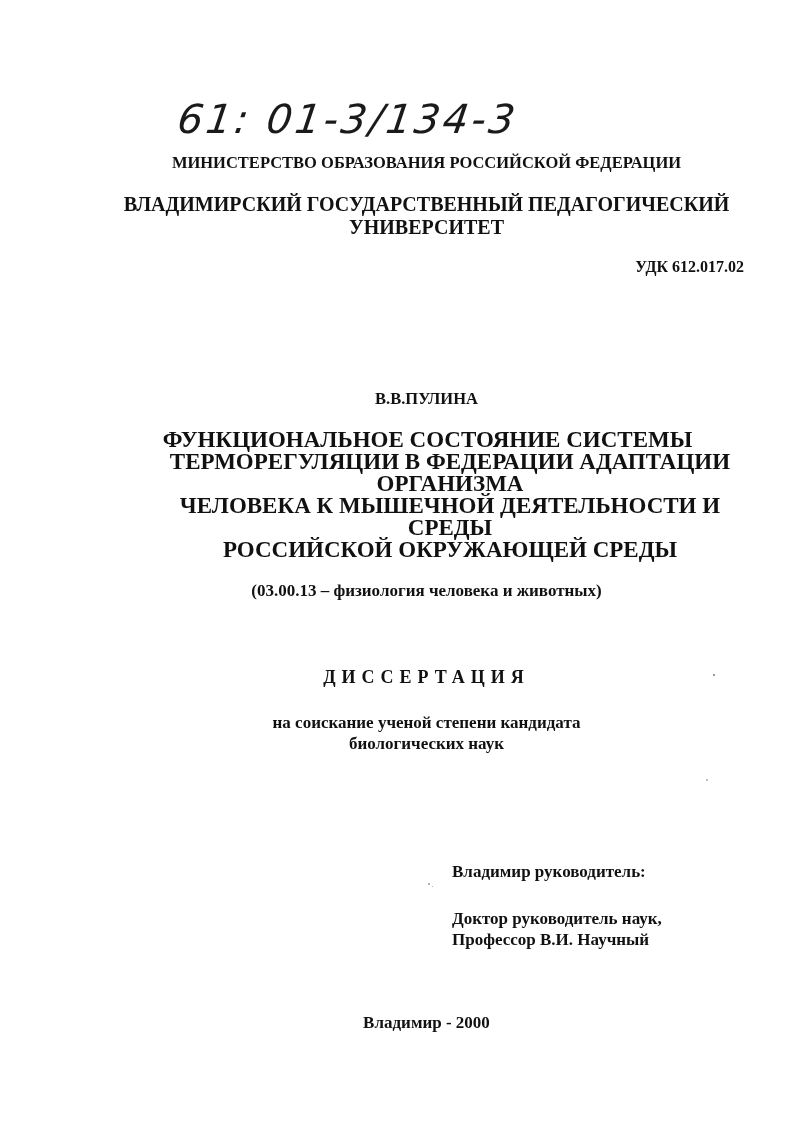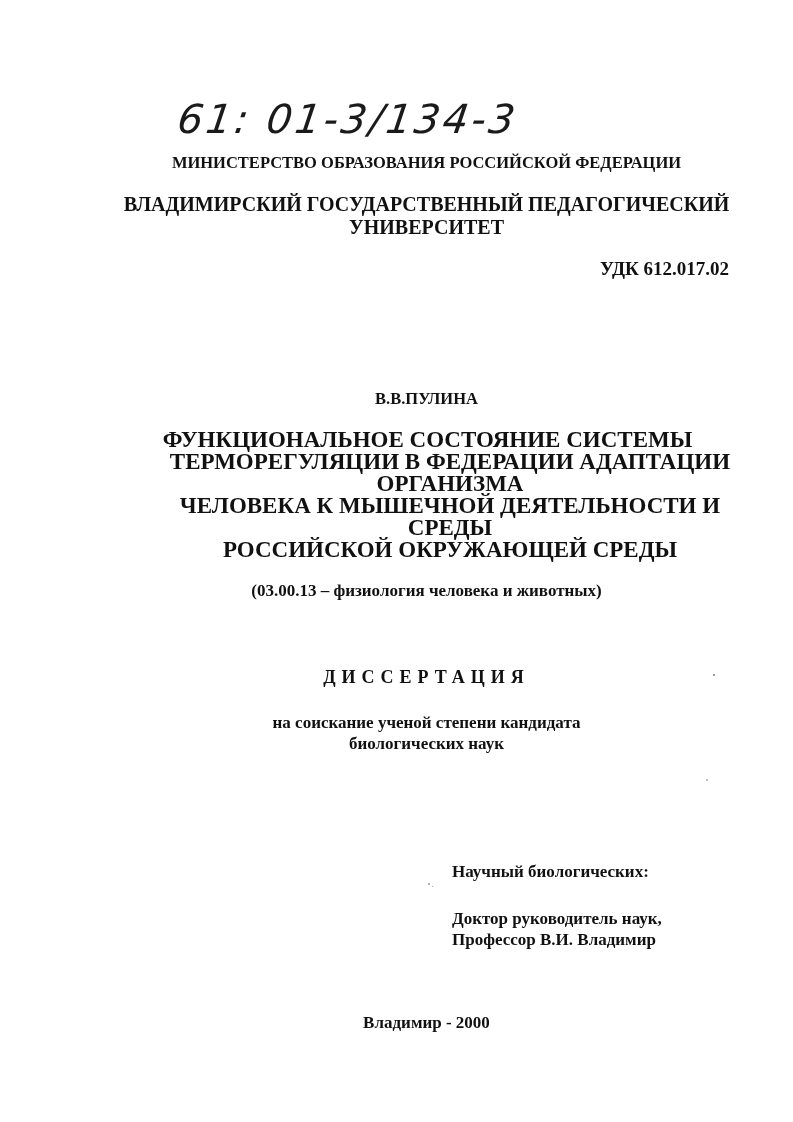--- a/index.html
+++ b/index.html
@@ -14,21 +14,21 @@
       font-family: "DejaVu Sans", sans-serif;
       font-style: italic;
       font-size: 40px;
       letter-spacing: 3px;
       color: #1a1a1a;
       transform: skewX(-8deg);
       font-weight: normal;
     }
     .ministry { top: 153px; font-size: 16.5px; font-weight: bold; left: 0; width: 853px; text-align: center; }
     .univ { top: 193px; font-size: 20px; font-weight: bold; line-height: 23px; left: 0; width: 853px; text-align: center; }
-    .udk { top: 258px; right: 64px; font-size: 19px; font-weight: bold; }
+    .udk { top: 258px; right: 49px; font-size: 16px; font-weight: bold; }
     .author { top: 389px; font-size: 16.5px; font-weight: bold; left: 0; width: 853px; text-align: center; }
     .title { top: 429px; font-size: 23px; font-weight: bold; line-height: 22px; left: 150px; width: 600px; text-align: center; }
     .title span { display: block; }
     .title .l1 { margin-left: -45px; }
     .spec { top: 581px; font-size: 17px; font-weight: bold; left: 0; width: 853px; text-align: center; }
     .diss { top: 667px; font-size: 18px; font-weight: bold; letter-spacing: 6px; left: 0; width: 853px; text-align: center; }
     .degree { top: 712px; font-size: 17px; font-weight: bold; line-height: 21px; left: 0; width: 853px; text-align: center; }
     .advisor { left: 452px; top: 861px; font-size: 17px; font-weight: bold; line-height: 21px; }
     .advisor .gap { height: 26px; }
     .city { top: 1013px; font-size: 17px; font-weight: bold; left: 0; width: 853px; text-align: center; }
@@ -60,24 +60,24 @@
 <div class="abs spec">(03.00.13 – физиология человека и животных)</div>
 
 <div class="abs diss">ДИССЕРТАЦИЯ</div>
 
 <div class="abs degree">
   <div>на соискание ученой степени кандидата</div>
   <div>биологических наук</div>
 </div>
 
 <div class="abs advisor">
-  <div>Научный биологических:</div>
+  <div>Владимир руководитель:</div>
   <div class="gap"></div>
   <div>Доктор руководитель наук,</div>
-  <div>Профессор В.И. Владимир</div>
+  <div>Профессор В.И. Научный</div>
 </div>
 
 <div class="abs city">Владимир - 2000</div>
 
 <div class="speck" style="left:713px;top:674px;width:2px;height:2px;"></div>
 <div class="speck" style="left:706px;top:779px;width:2px;height:2px;background:#aaa;"></div>
 <div class="speck" style="left:428px;top:883px;width:2px;height:2px;background:#999;"></div>
 <div class="speck" style="left:432px;top:886px;width:1px;height:1px;background:#999;"></div>
 
 </body></html>

